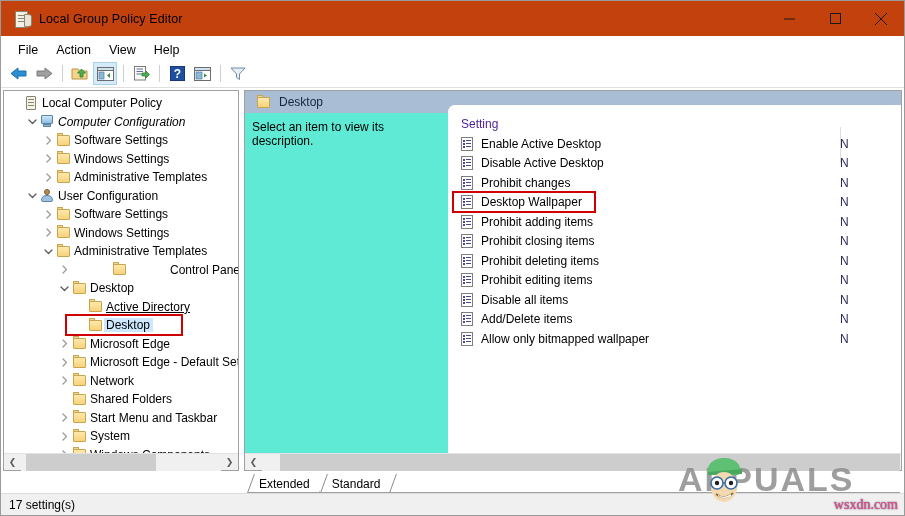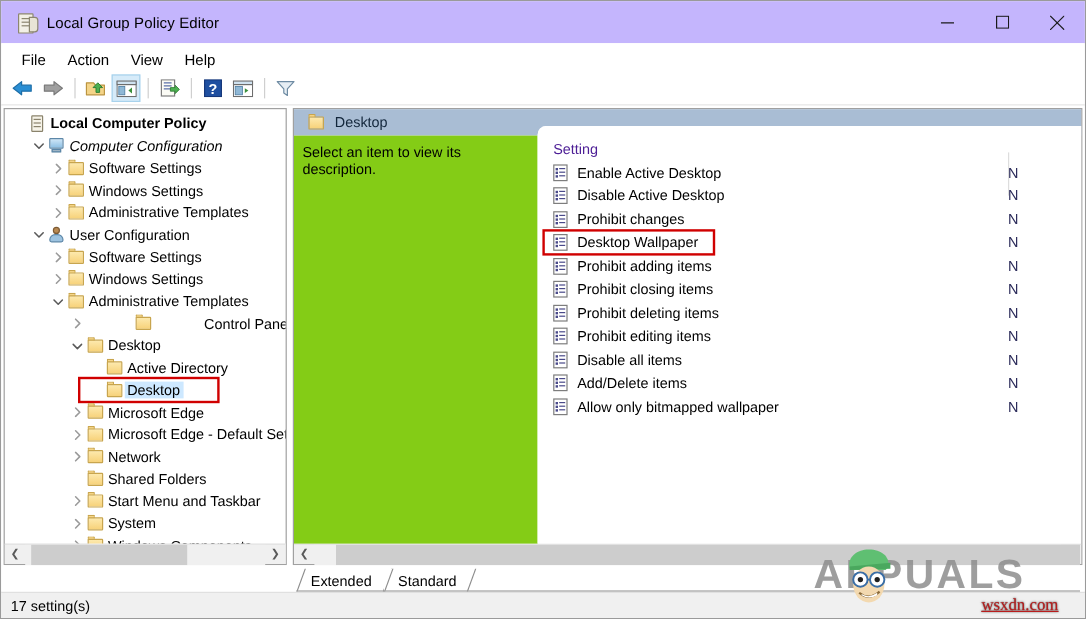--- a/index.html
+++ b/index.html
@@ -13,21 +13,21 @@
   .window{
     position:relative;width:905px;height:516px;
     background:#ffffff;
     border:1px solid #9a9a9a;
     box-sizing:border-box;
     display:flex;flex-direction:column;
   }
   
   .titlebar{
     height:35px;flex:0 0 35px;display:flex;align-items:center;
-    background:#c4b5fd;
+    background:#c2410c;
   }
   .title-icon{
     width:18px;height:18px;margin-left:12px;margin-right:8px;
     position:relative;flex:0 0 18px;
   }
   .title-icon .doc{
     position:absolute;left:2px;top:1px;width:11px;height:15px;
     background:#f3f0e6;border:1px solid #8c8670;border-radius:1px;
   }
   .title-icon .doc:after{
@@ -143,21 +143,21 @@
     display:flex;flex-direction:column;min-width:0;background:#fff;position:relative;
   }
   .rp-header{
     height:22px;flex:0 0 22px;background:#a9bdd4;display:flex;align-items:center;
     position:relative;
   }
   .rp-header .folder{margin-left:12px;}
   .rp-header .htxt{margin-left:9px;font-size:12px;color:#12263b;}
   .rp-body{flex:1 1 auto;display:flex;min-height:0;position:relative;}
   .desc-pane{
-    width:203px;flex:0 0 203px;background:#84cc16;padding:7px 0 4px 7px;box-sizing:border-box;
+    width:203px;flex:0 0 203px;background:#5eead4;padding:7px 0 4px 7px;box-sizing:border-box;
     font-size:12px;color:#000;
   }
   .list-pane{
     flex:1 1 auto;min-width:0;position:relative;background:#fff;
     border-top-left-radius:7px;
     margin-top:-8px;
     padding-top:8px;
     overflow:hidden;
   }
   .list-pane:before{
@@ -243,24 +243,23 @@
   .watermark{
     position:absolute;right:4px;bottom:2px;width:222px;height:56px;
     pointer-events:none;user-select:none;
   }
   .wm-text{
     position:absolute;left:0;bottom:14px;font-size:34px;font-weight:bold;
     color:#8e8e8e;letter-spacing:2px;font-family:"Liberation Sans",sans-serif;
     opacity:.85;
   }
   .wm-site{
-    position:absolute;right:18px;bottom:0px;font-size:14px;color:#b91c1c;
+    position:absolute;right:2px;bottom:0px;font-size:14px;color:#ec4899;
     font-family:"Liberation Serif",serif;
     text-shadow:0 0 1px #666,0 0 2px #666;
-    text-decoration:underline;
   }
   .wm-face{position:absolute;left:24px;bottom:6px;width:46px;height:52px;}
 </style>
 </head>
 <body>
 
 <div class="window">
 
   <div class="titlebar">
     <div class="title-icon">
@@ -352,21 +351,21 @@
         <path d="M1,2 L15,2 L9.5,8 L9.5,13.5 L6.5,11.5 L6.5,8 Z" fill="#e7eef4" stroke="#6e8ba3" stroke-width="1" stroke-linejoin="round"></path>
       </svg>
     </div>
   </div>
 
   <div class="content">
 
     <div class="tree-pane">
       <div class="tree-scroll">
         <div id="tree-nodes">
-            <div class="tnode" style="padding-left: 6px; font-weight: bold;">
+            <div class="tnode" style="padding-left: 6px;">
               <span class="chev"></span>
               <span class="tico">
                 <span class="docicon">
                   <span class="pg"></span>
                   <span class="ln"></span>
                 </span>
               </span>
               <span class="tlabel">Local Computer Policy</span>
             </div>
             <div class="tnode" style="padding-left: 22px; font-style: italic;">
@@ -502,21 +501,21 @@
                 </svg>
               </span>
               <span class="tico">
                 <span class="folder">
                   <span class="tab"></span>
                   <span class="back"></span>
                 </span>
               </span>
               <span class="tlabel">Desktop</span>
             </div>
-            <div class="tnode" style="padding-left: 70px;">
+            <div class="tnode" style="padding-left: 70px; text-decoration: underline;">
               <span class="chev"></span>
               <span class="tico">
                 <span class="folder">
                   <span class="tab"></span>
                   <span class="back"></span>
                 </span>
               </span>
               <span class="tlabel">Active Directory</span>
             </div>
             <div class="tnode sel" style="padding-left: 70px; position: relative;">

